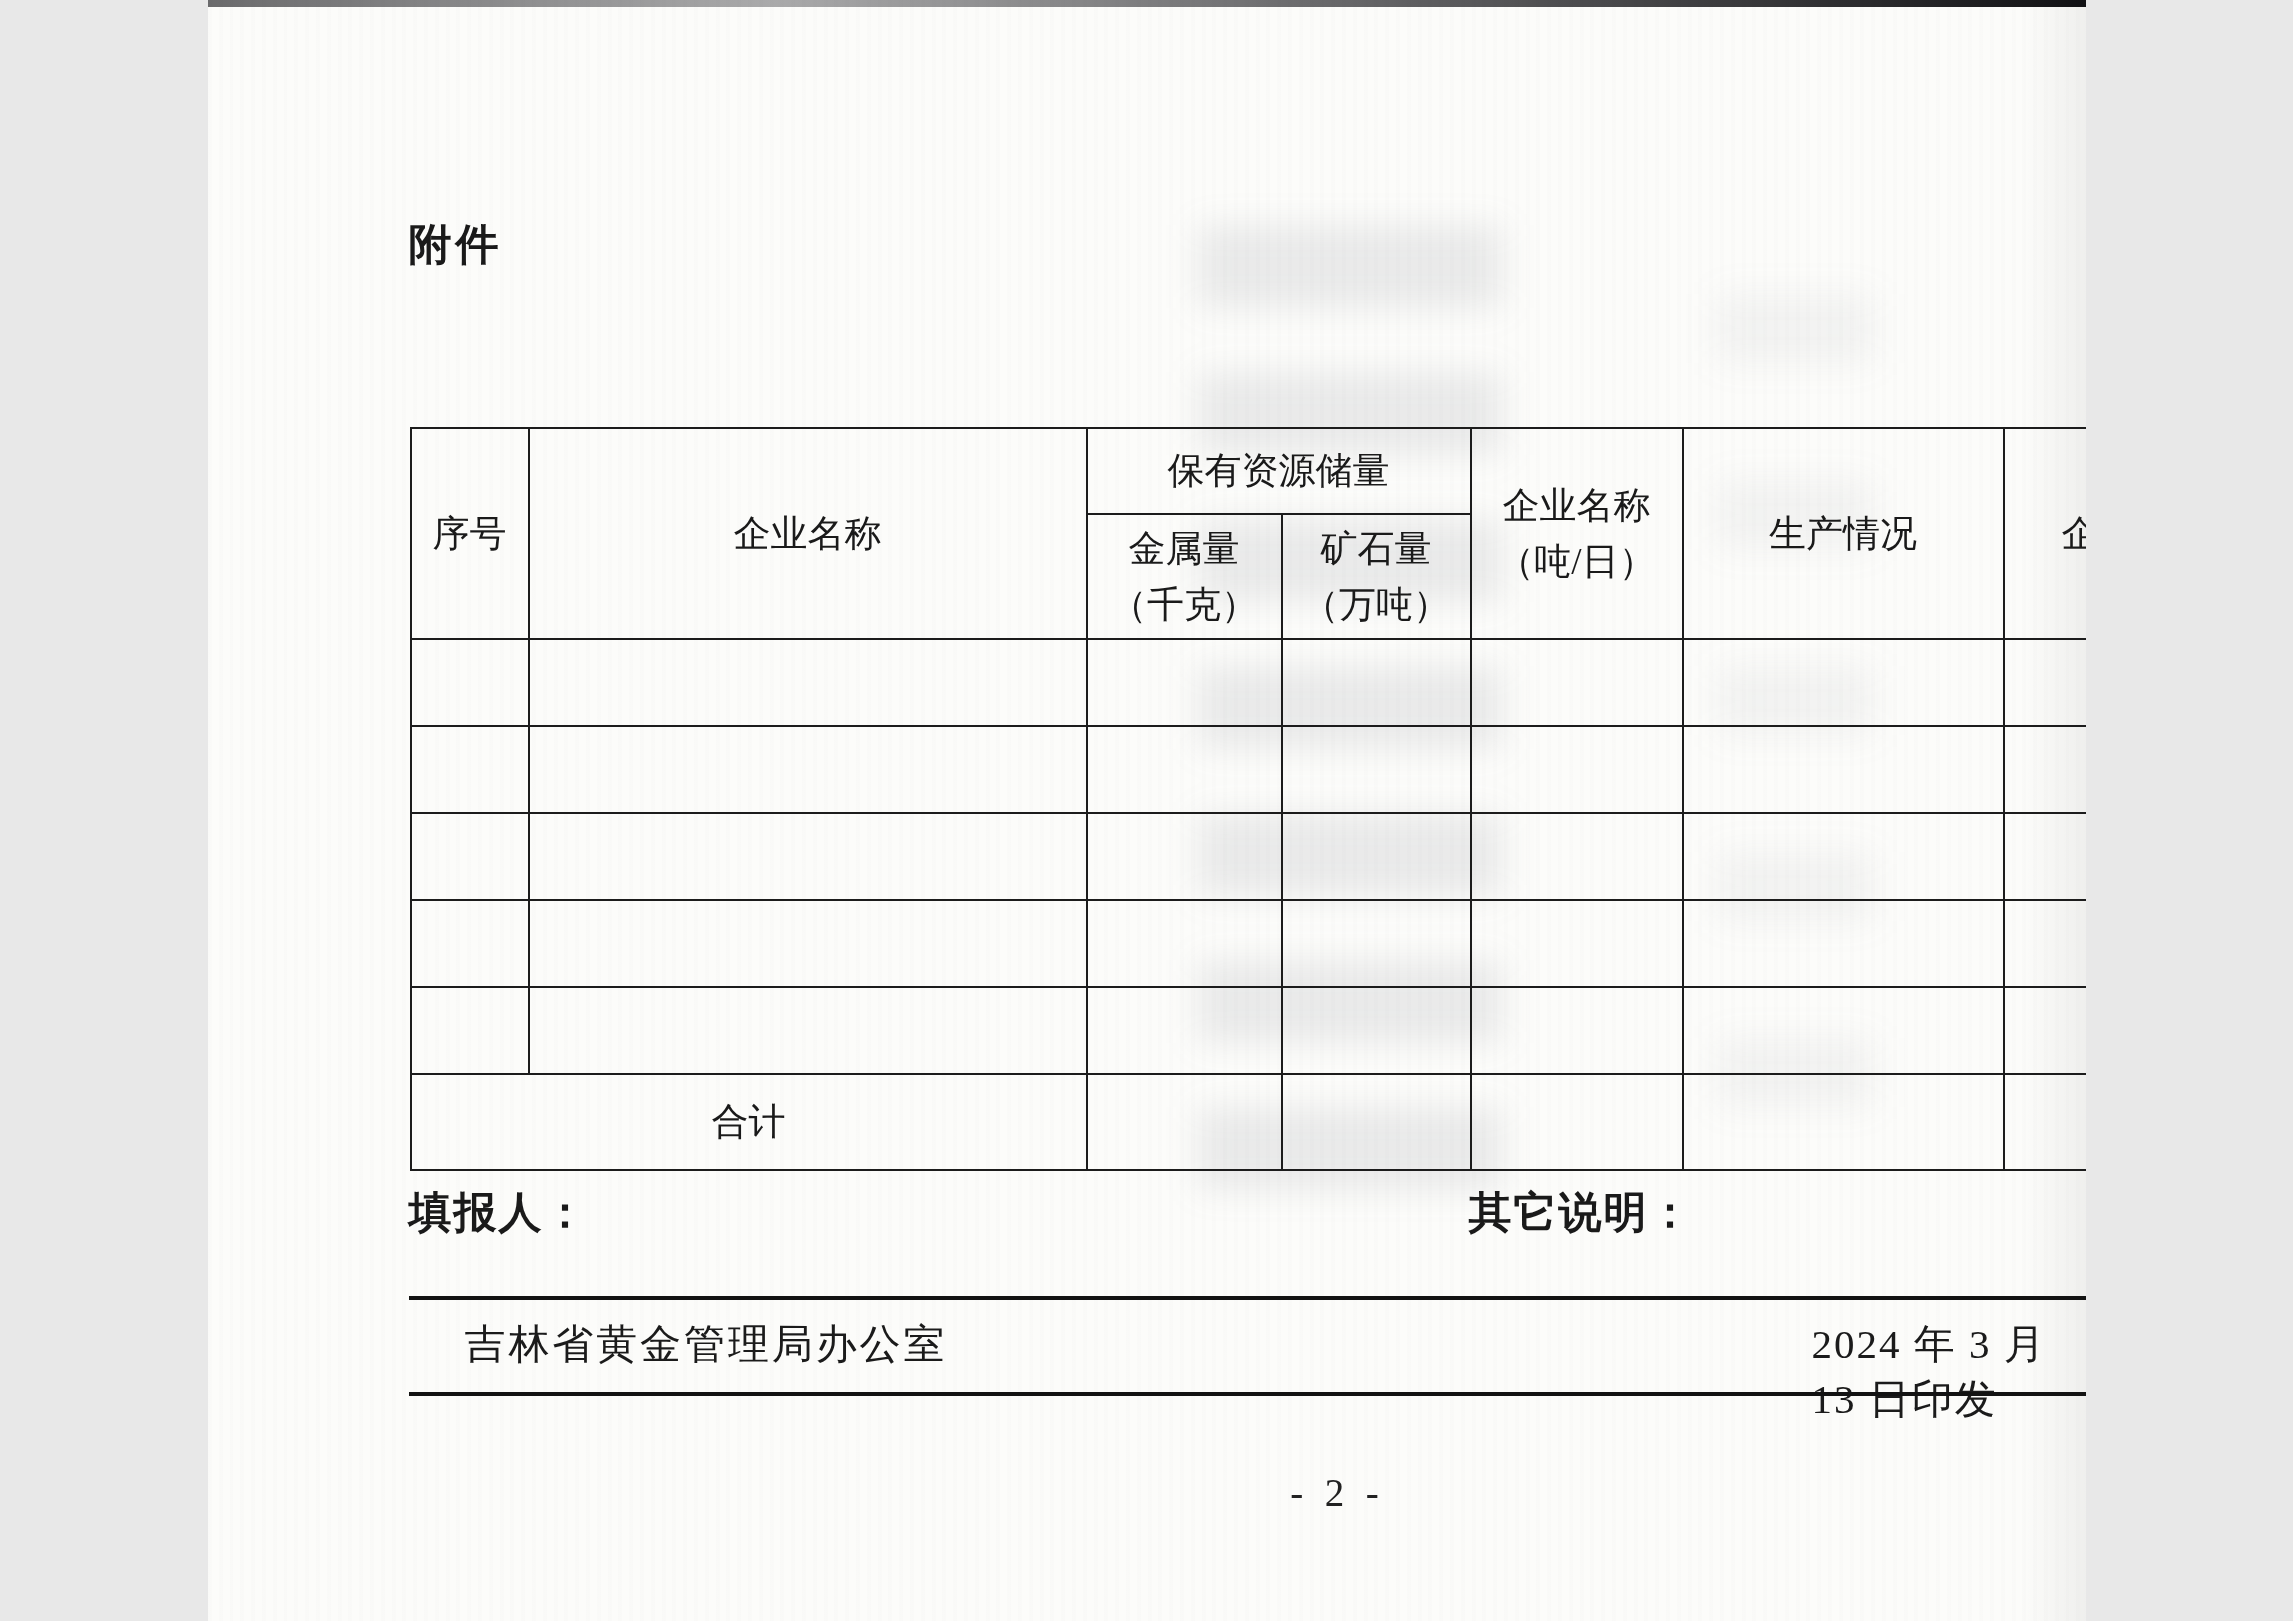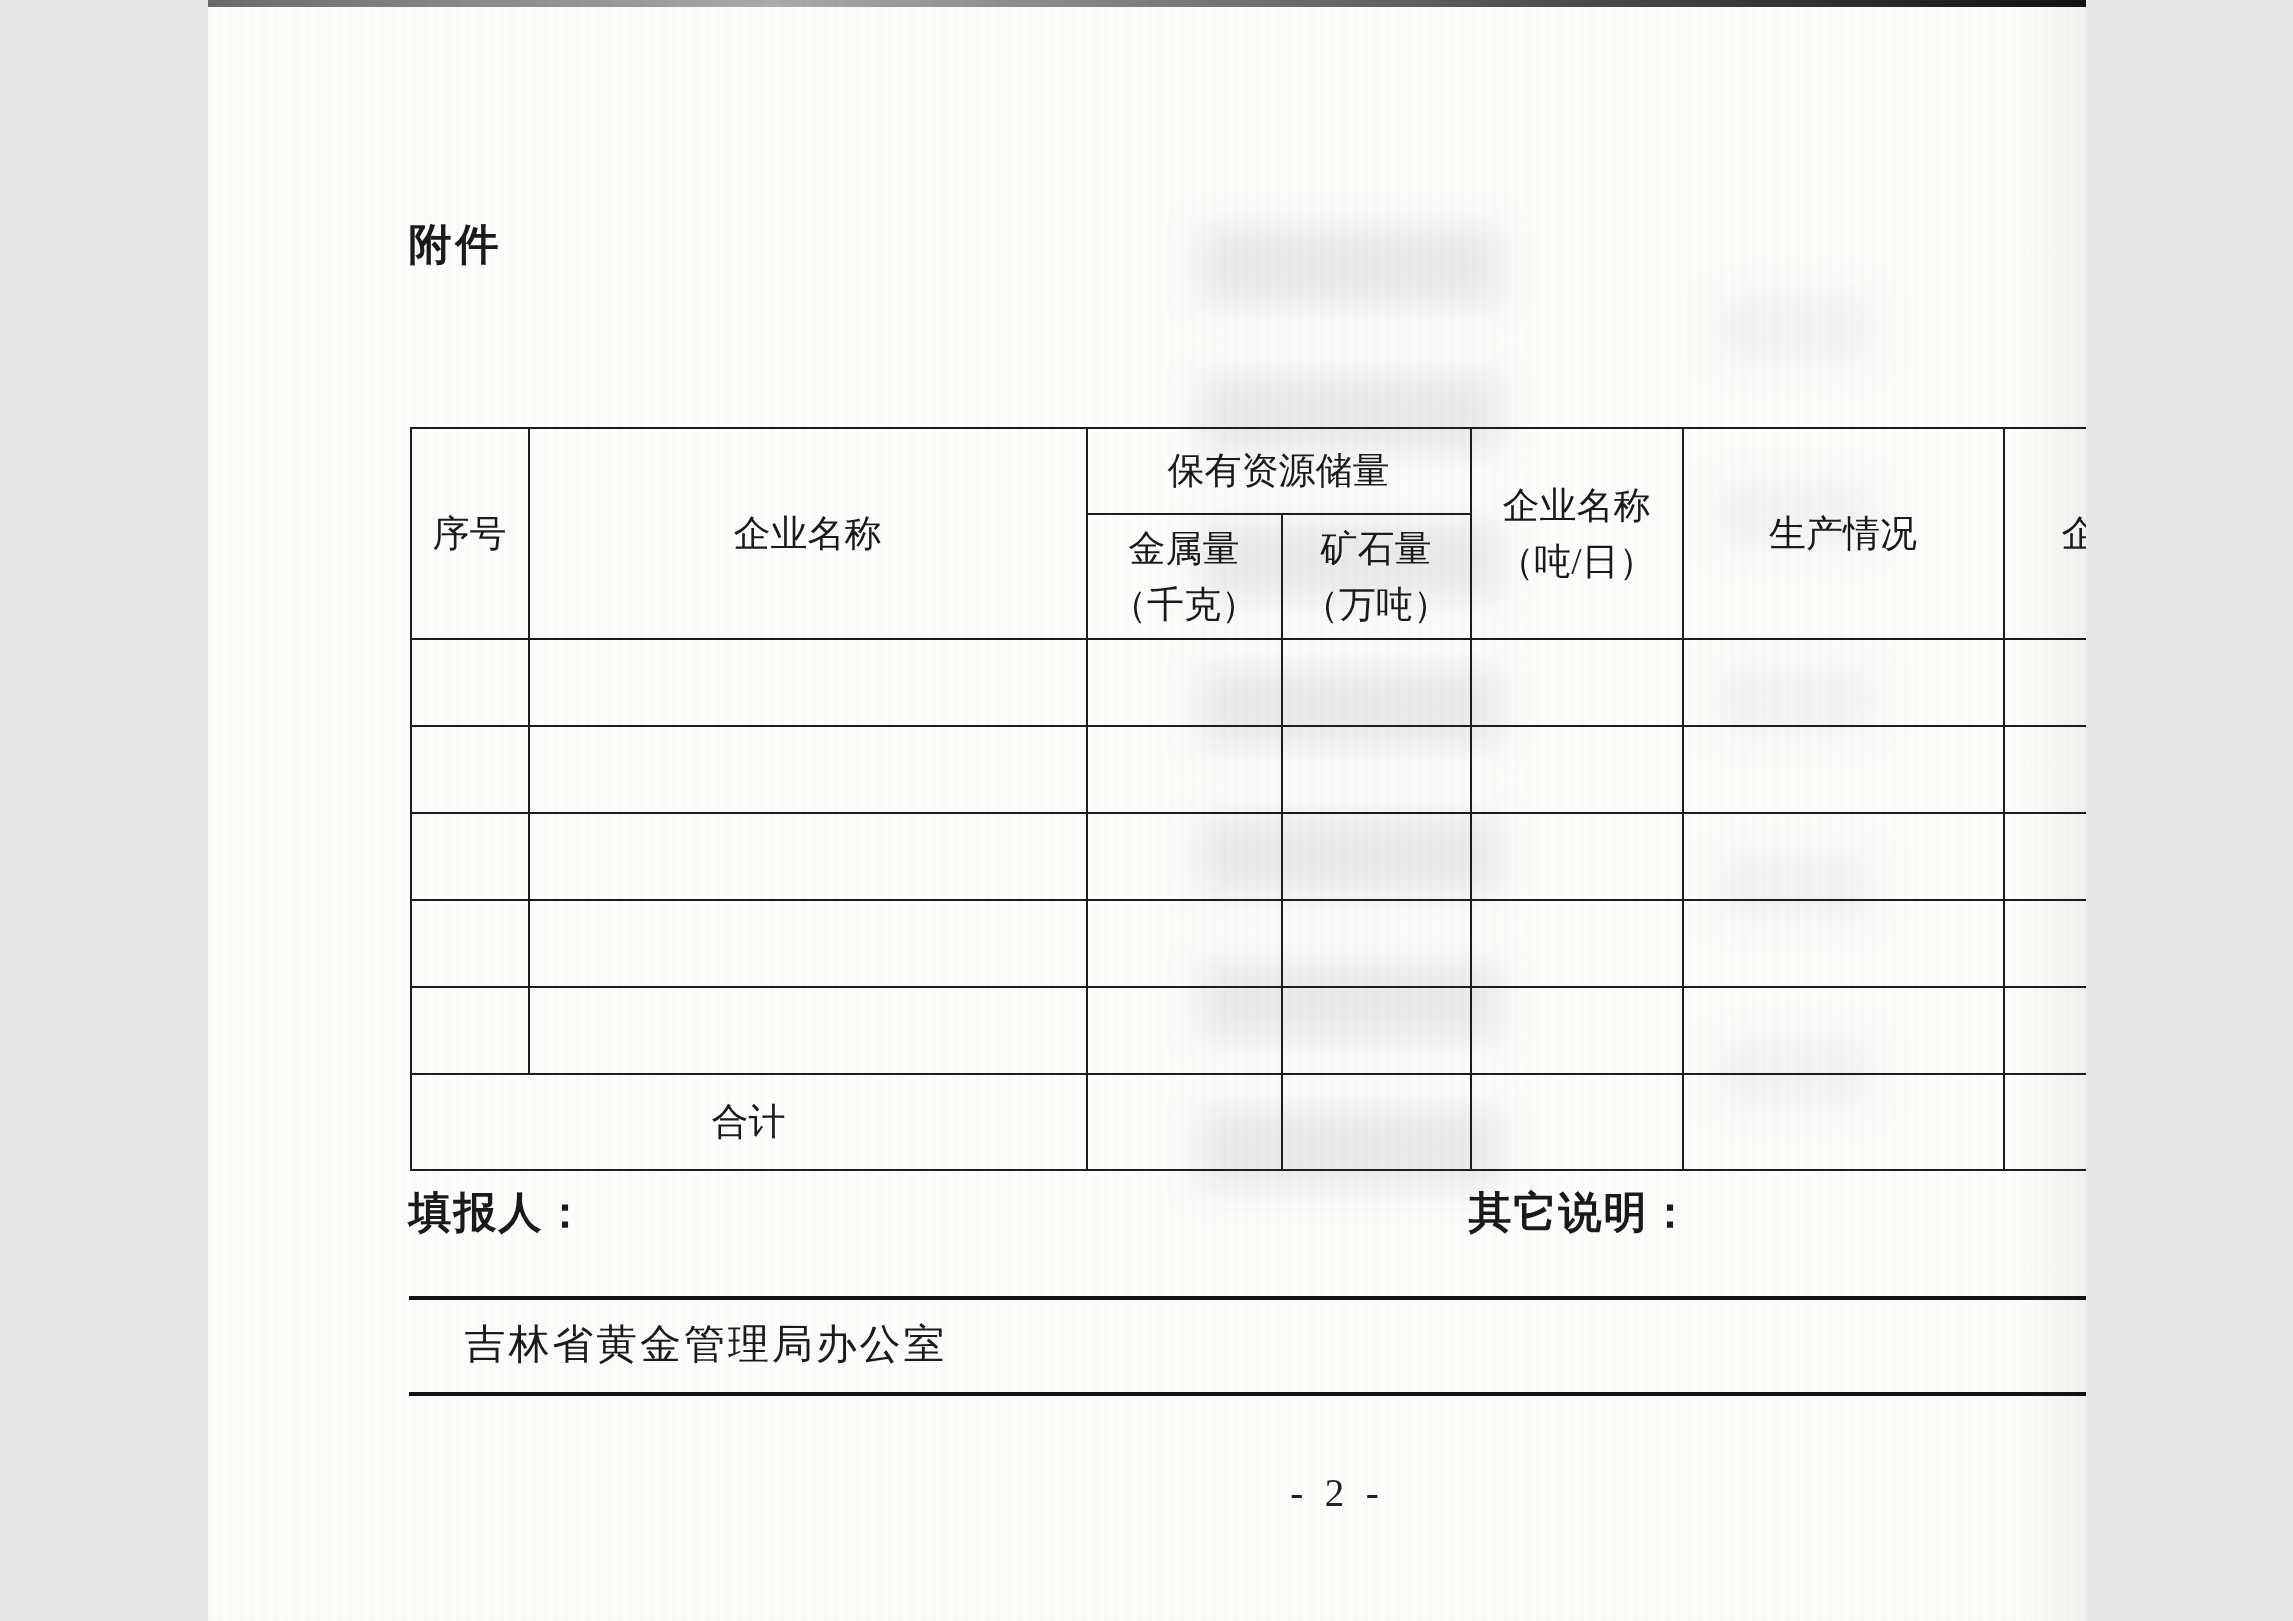--- a/index.html
+++ b/index.html
@@ -188,19 +188,20 @@
     </tr>
   </tbody>
     </table>
 
   <div class="footer-label preparer heiti">填报人：</div>
   <div class="footer-label fill-date heiti">其它说明：</div>
 
   <div class="rule rule-top"></div>
 
   <div class="issuer">吉林省黄金管理局办公室</div>
+  <div class="issue-date">2024 年 3 月 13 日印发</div>
 
   <div class="rule rule-bottom"></div>
 
   <div class="page-number">- 2 -</div>
 
 </div>
 
 
 </body></html>

